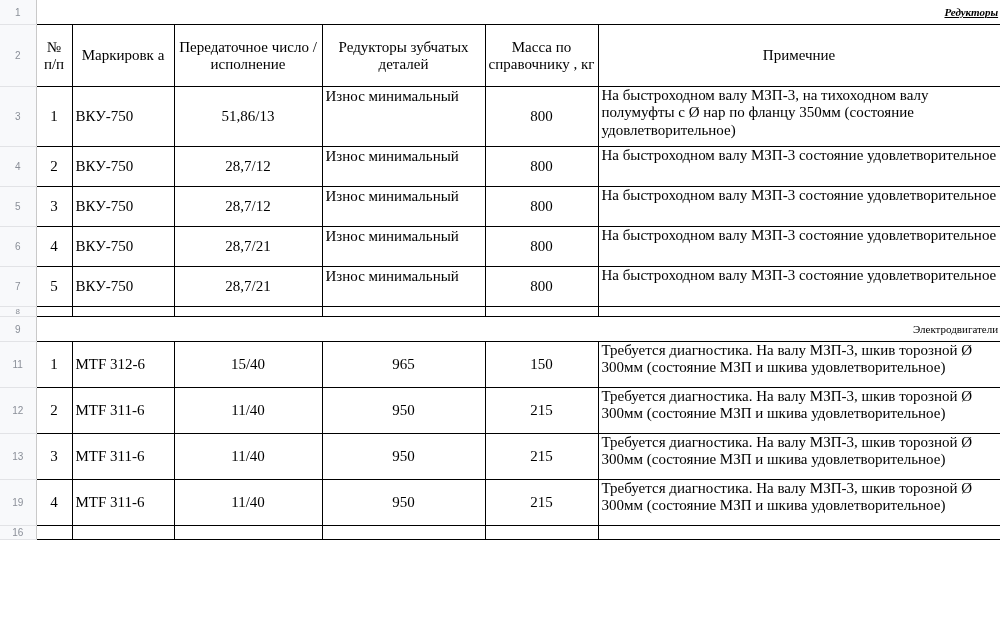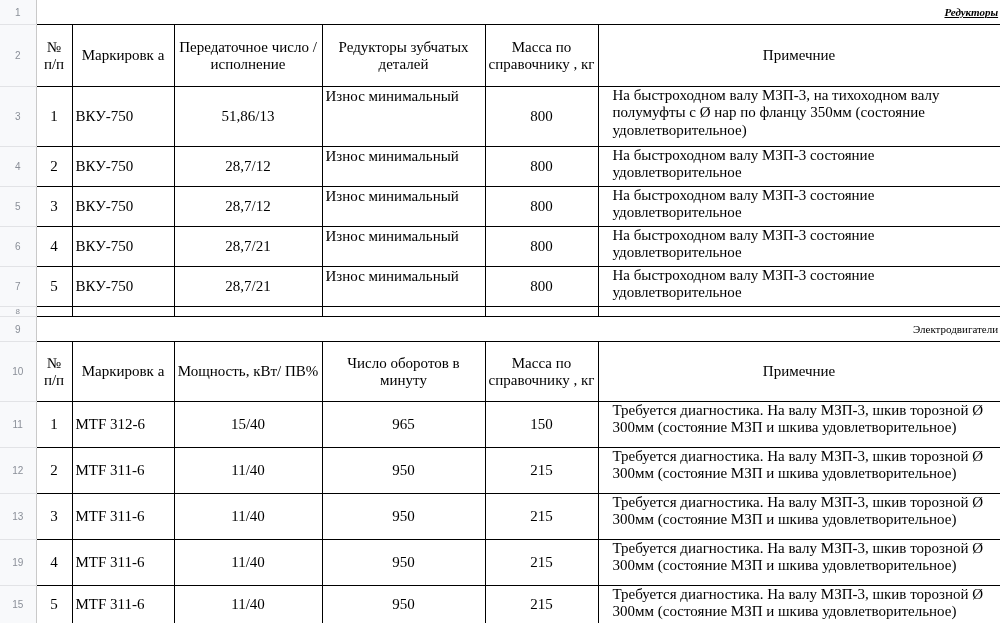--- a/index.html
+++ b/index.html
@@ -68,21 +68,21 @@
     font-style: italic;
     text-decoration: underline;
   }
   .title-plain { font-weight: normal; font-style: normal; }
 
   
   td.note {
     text-align: left;
     vertical-align: top;
     line-height: 1.15;
-    padding: 0 14px;
+    padding: 0 3px;
   }
 
   .hdr { text-align: center; vertical-align: middle; line-height: 1.12; }
 </style>
 </head>
 <body>
 
 <div id="sheet">
 <table class="grid">
   <colgroup>
@@ -169,29 +169,20 @@
     <td class="cell"></td>
     <td class="cell"></td>
     <td class="cell"></td>
   </tr>
 
   <tr style="height:23px">
     <td class="gutter">9</td>
     <td class="title-cell" colspan="6"><span class="title-plain">Электродвигатели</span></td>
   </tr>
 
-  <tr style="height:60px">
-    <td class="gutter">10</td>
-    <td class="cell hdr">№ п/п</td>
-    <td class="cell hdr">Маркировк а</td>
-    <td class="cell hdr">Мощность, кВт/ ПВ%</td>
-    <td class="cell hdr">Число оборотов в минуту</td>
-    <td class="cell hdr">Масса по справочнику , кг</td>
-    <td class="cell hdr">Примечние</td>
-  </tr>
 
   <tr style="height:46px">
     <td class="gutter">11</td>
     <td class="cell c-center v-mid">1</td>
     <td class="cell c-left v-mid">MTF 312-6</td>
     <td class="cell c-center v-mid">15/40</td>
     <td class="cell c-center v-mid">965</td>
     <td class="cell c-center v-mid">150</td>
     <td class="cell note">Требуется диагностика. На валу МЗП-3, шкив торозной Ø 300мм (состояние МЗП и шкива удовлетворительное)</td>
   </tr>
@@ -219,29 +210,20 @@
   <tr style="height:46px">
     <td class="gutter">19</td>
     <td class="cell c-center v-mid">4</td>
     <td class="cell c-left v-mid">MTF 311-6</td>
     <td class="cell c-center v-mid">11/40</td>
     <td class="cell c-center v-mid">950</td>
     <td class="cell c-center v-mid">215</td>
     <td class="cell note">Требуется диагностика. На валу МЗП-3, шкив торозной Ø 300мм (состояние МЗП и шкива удовлетворительное)</td>
   </tr>
 
-  <tr style="height:38px">
-    <td class="gutter">15</td>
-    <td class="cell c-center v-mid">5</td>
-    <td class="cell c-left v-mid">MTF 311-6</td>
-    <td class="cell c-center v-mid">11/40</td>
-    <td class="cell c-center v-mid">950</td>
-    <td class="cell c-center v-mid">215</td>
-    <td class="cell note">Требуется диагностика. На валу МЗП-3, шкив торозной Ø 300мм (состояние МЗП и шкива удовлетворительное)</td>
-  </tr>
 
   <tr style="height:14px">
     <td class="gutter">16</td>
     <td class="cell"></td>
     <td class="cell"></td>
     <td class="cell"></td>
     <td class="cell"></td>
     <td class="cell"></td>
     <td class="cell"></td>
   </tr>

